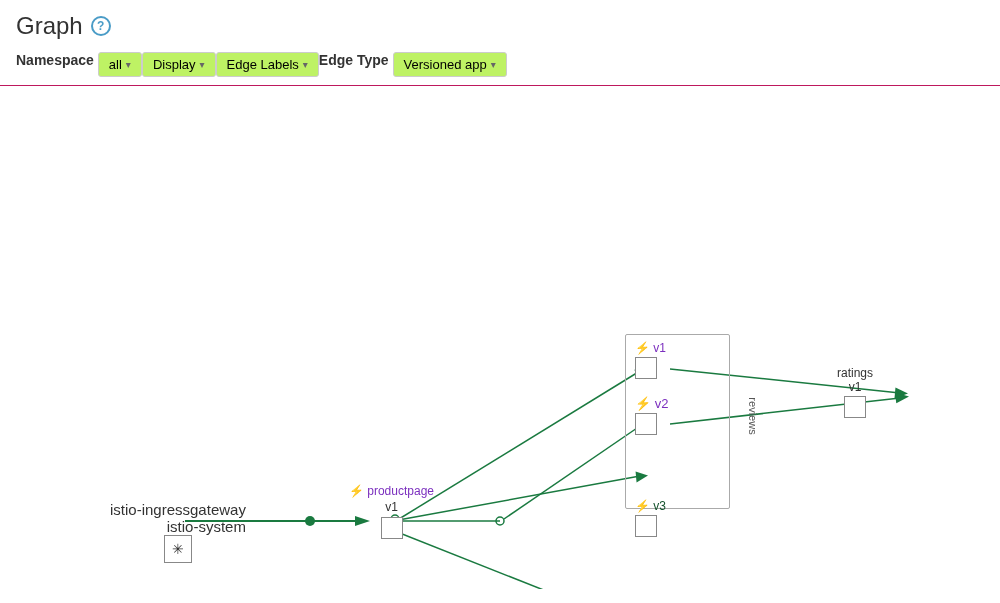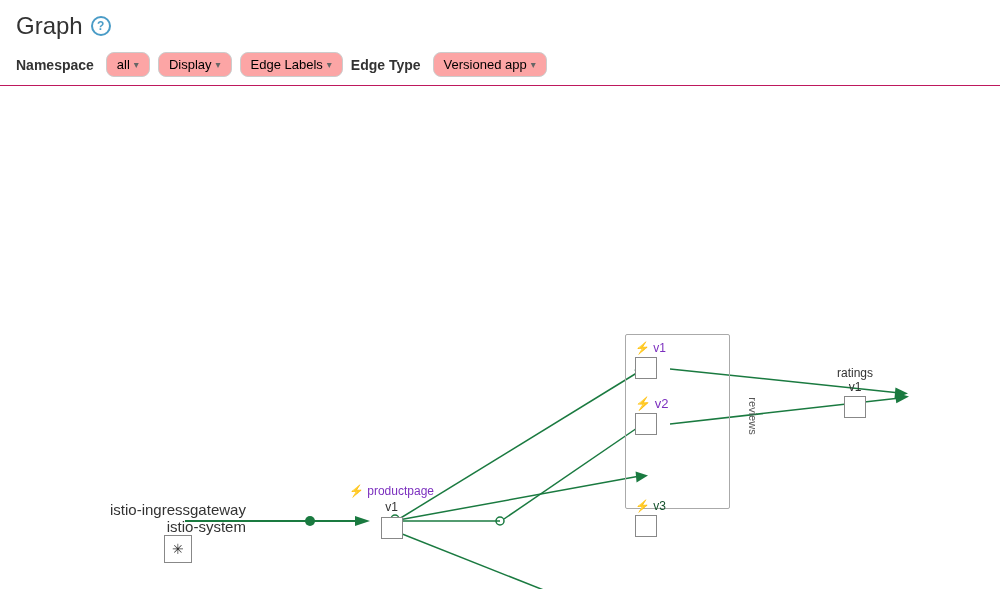--- a/index.html
+++ b/index.html
@@ -3,27 +3,27 @@
   <meta charset="utf-8">
   <style>
     * { box-sizing: border-box; margin: 0; padding: 0; }
     body { font-family: -apple-system, BlinkMacSystemFont, 'Segoe UI', sans-serif; background: #fff; color: #333; font-size: 14px; }
 
     .header { padding: 12px 16px 8px 16px; border-bottom: 1px solid #be185d; }
     .title-row { display: flex; align-items: center; gap: 8px; margin-bottom: 12px; }
     .title { font-size: 24px; font-weight: 400; }
     .help-icon { width: 20px; height: 20px; border-radius: 50%; border: 2px solid #4a9cc7; color: #4a9cc7; display: flex; align-items: center; justify-content: center; font-size: 12px; font-weight: bold; cursor: pointer; }
 
-    .toolbar { display: flex; align-items: center; gap: 8px; }
+    .toolbar { display: flex; align-items: flex-start; }
     .toolbar-label { font-weight: 600; margin-right: 4px; }
     .dropdown-btn {
       border: 1px solid #ccc;
-      background: #fca5a5;
+      background: #bef264;
       padding: 4px 10px;
-      border-radius: 8px;
+      border-radius: 3px;
       cursor: pointer;
       display: flex;
       align-items: center;
       gap: 4px;
       font-size: 13px;
     }
     .chevron { font-size: 10px; color: #666; }
 
     .graph-container {
       position: relative;

